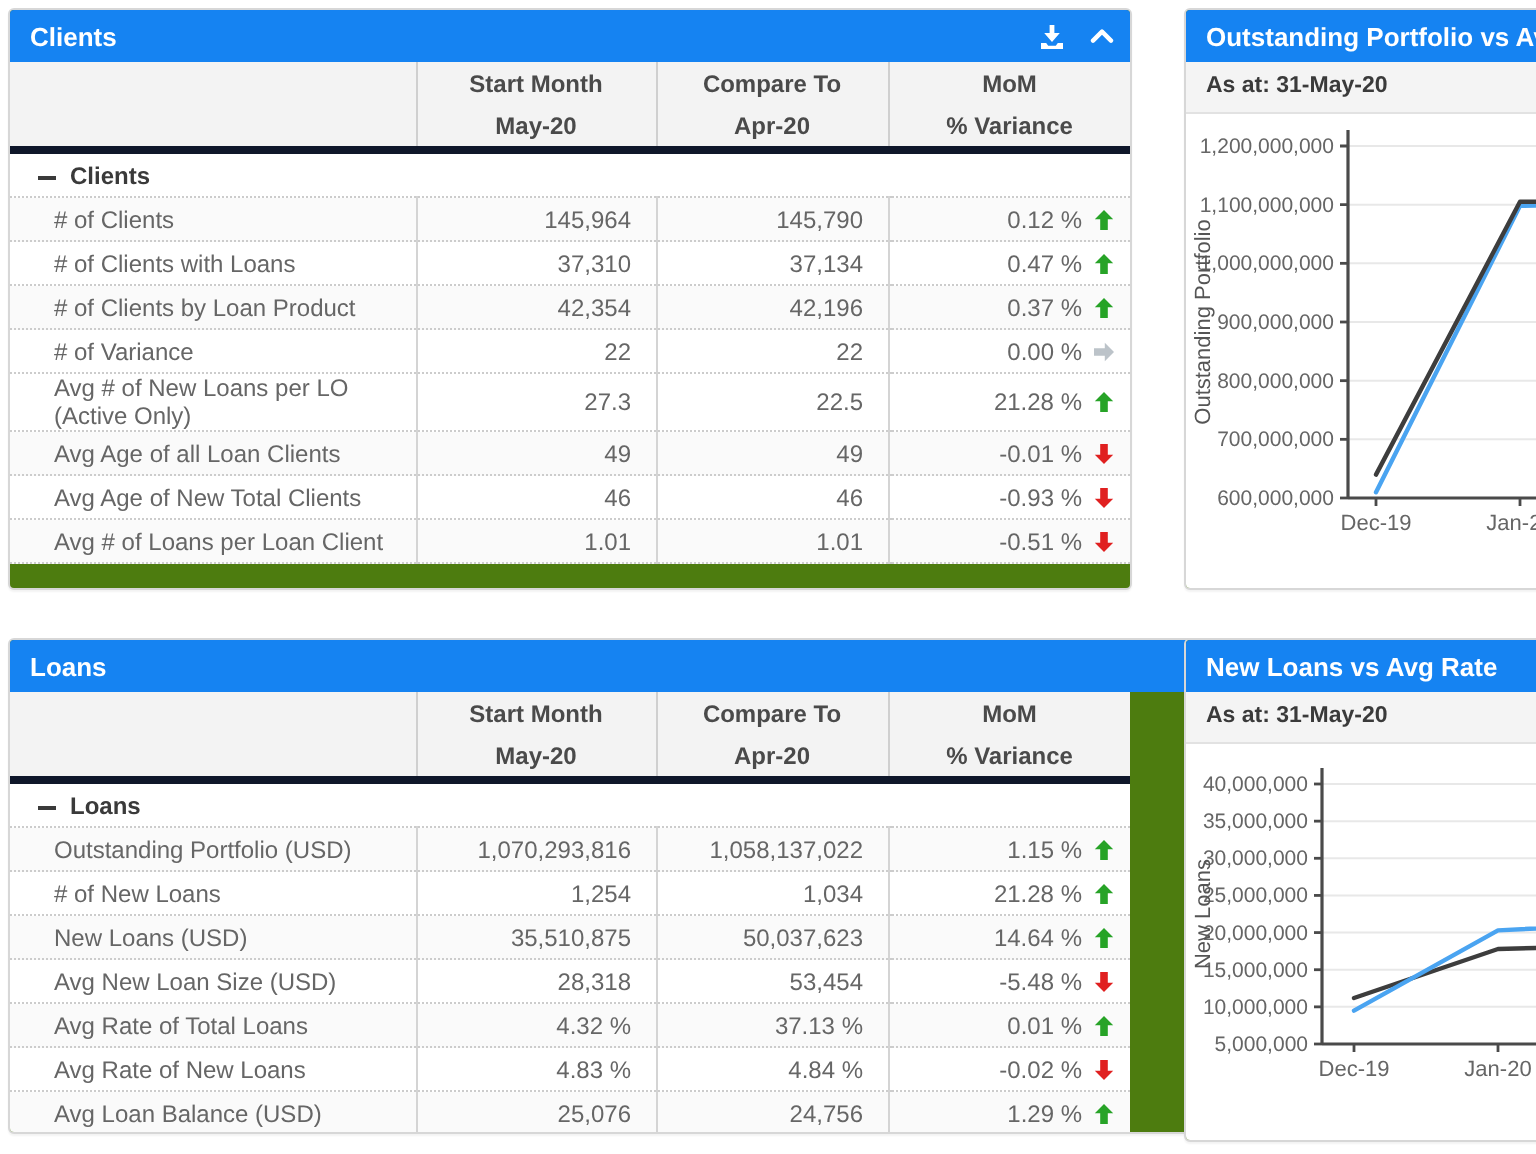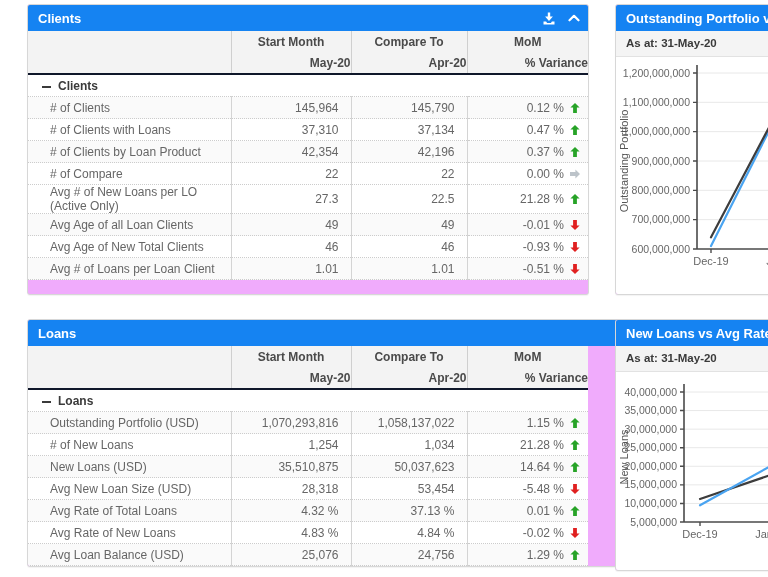--- a/index.html
+++ b/index.html
@@ -1,31 +1,31 @@
 <!DOCTYPE html>
 <html><head>
 <meta charset="utf-8">
 <style>
   html,body{margin:0;padding:0;background:#fff;}
   .page{position:relative;width:768px;height:577px;overflow:hidden;background:#fff;
         font-family:"Liberation Sans",sans-serif;}
-  .panel{position:absolute;background:#f0abfc;border:1px solid #d7d7d7;border-radius:3px;
-         overflow:hidden;box-sizing:border-box;box-shadow:0 1px 1px rgba(0,0,0,.05);margin-left:23px;}
+  .panel{position:absolute;background:#4d7c0f;border:1px solid #d7d7d7;border-radius:3px;
+         overflow:hidden;box-sizing:border-box;box-shadow:0 1px 1px rgba(0,0,0,.05);}
   .phead{height:26px;background:#1583f2;display:flex;align-items:center;
          justify-content:space-between;padding:0 8px 0 10px;box-sizing:border-box;}
   .ptitle{color:#fff;font-weight:bold;font-size:13px;white-space:nowrap;}
   .picons{display:flex;align-items:center;gap:12px;}
   .icon-btn{background:none;border:none;padding:0;margin:0;cursor:pointer;display:flex;align-items:center;}
 
   table{border-collapse:collapse;table-layout:fixed;width:560px;font-size:12px;color:#555;}
   col.c-lbl{width:203px;} col.c-v1{width:120px;} col.c-v2{width:116px;} col.c-var{width:121px;}
   thead th{background:#f3f3f3;font-weight:bold;color:#4a4a4a;height:21px;padding:0;
            text-align:center;border-left:1px solid #cfcfcf;}
   thead th.lbl{border-left:none;}
-  thead tr.sub th{border-bottom:2px solid #0f172a;text-align:right;}
+  thead tr.sub th{border-bottom:4px solid #0f172a;}
   tbody td{height:21px;padding:0;border-bottom:1px dotted #ccc;background:#fff;}
   tbody tr.alt td{background:#fafafa;}
   tr.group td{font-weight:bold;color:#3a3a3a;padding-left:14px;background:#fff;
               border-bottom:1px dotted #ccc;}
   td.lbl{padding-left:22px;color:#666;}
   td.num{text-align:right;padding-right:12px;border-left:1px solid #d4d4d4;color:#666;}
   td.var{text-align:right;padding-right:8px;border-left:1px solid #d4d4d4;color:#666;white-space:nowrap;}
   .minus{display:inline-block;width:9px;height:2px;background:#3a3a3a;margin-right:7px;vertical-align:2px;}
   .arr{display:inline-block;width:10px;height:10px;margin-left:6px;vertical-align:-1px;}
   .arr.up{color:#27a327;} .arr.down{color:#e02020;} .arr.flat{color:#bcc3c9;}
@@ -104,21 +104,21 @@
           </tr>
           <tr class="alt">
             <td class="lbl"># of Clients by Loan Product</td>
             <td class="num">42,354</td>
             <td class="num">42,196</td>
             <td class="var">0.37 %<svg viewBox="0 0 10 10" class="arr up">
                 <path d="M5 0 L9.6 4.6 H6.9 V10 H3.1 V4.6 H0.4 Z" fill="currentColor"></path>
               </svg></td>
           </tr>
           <tr>
-            <td class="lbl"># of Compare</td>
+            <td class="lbl"># of Variance</td>
             <td class="num">22</td>
             <td class="num">22</td>
             <td class="var">0.00 %<svg viewBox="0 0 10 10" class="arr flat">
                 <path d="M5 0 L9.6 4.6 H6.9 V10 H3.1 V4.6 H0.4 Z" fill="currentColor" transform="rotate(90 5 5)"></path>
               </svg></td>
           </tr>
           <tr>
             <td class="lbl">Avg # of New Loans per LO (Active Only)</td>
             <td class="num">27.3</td>
             <td class="num">22.5</td>

